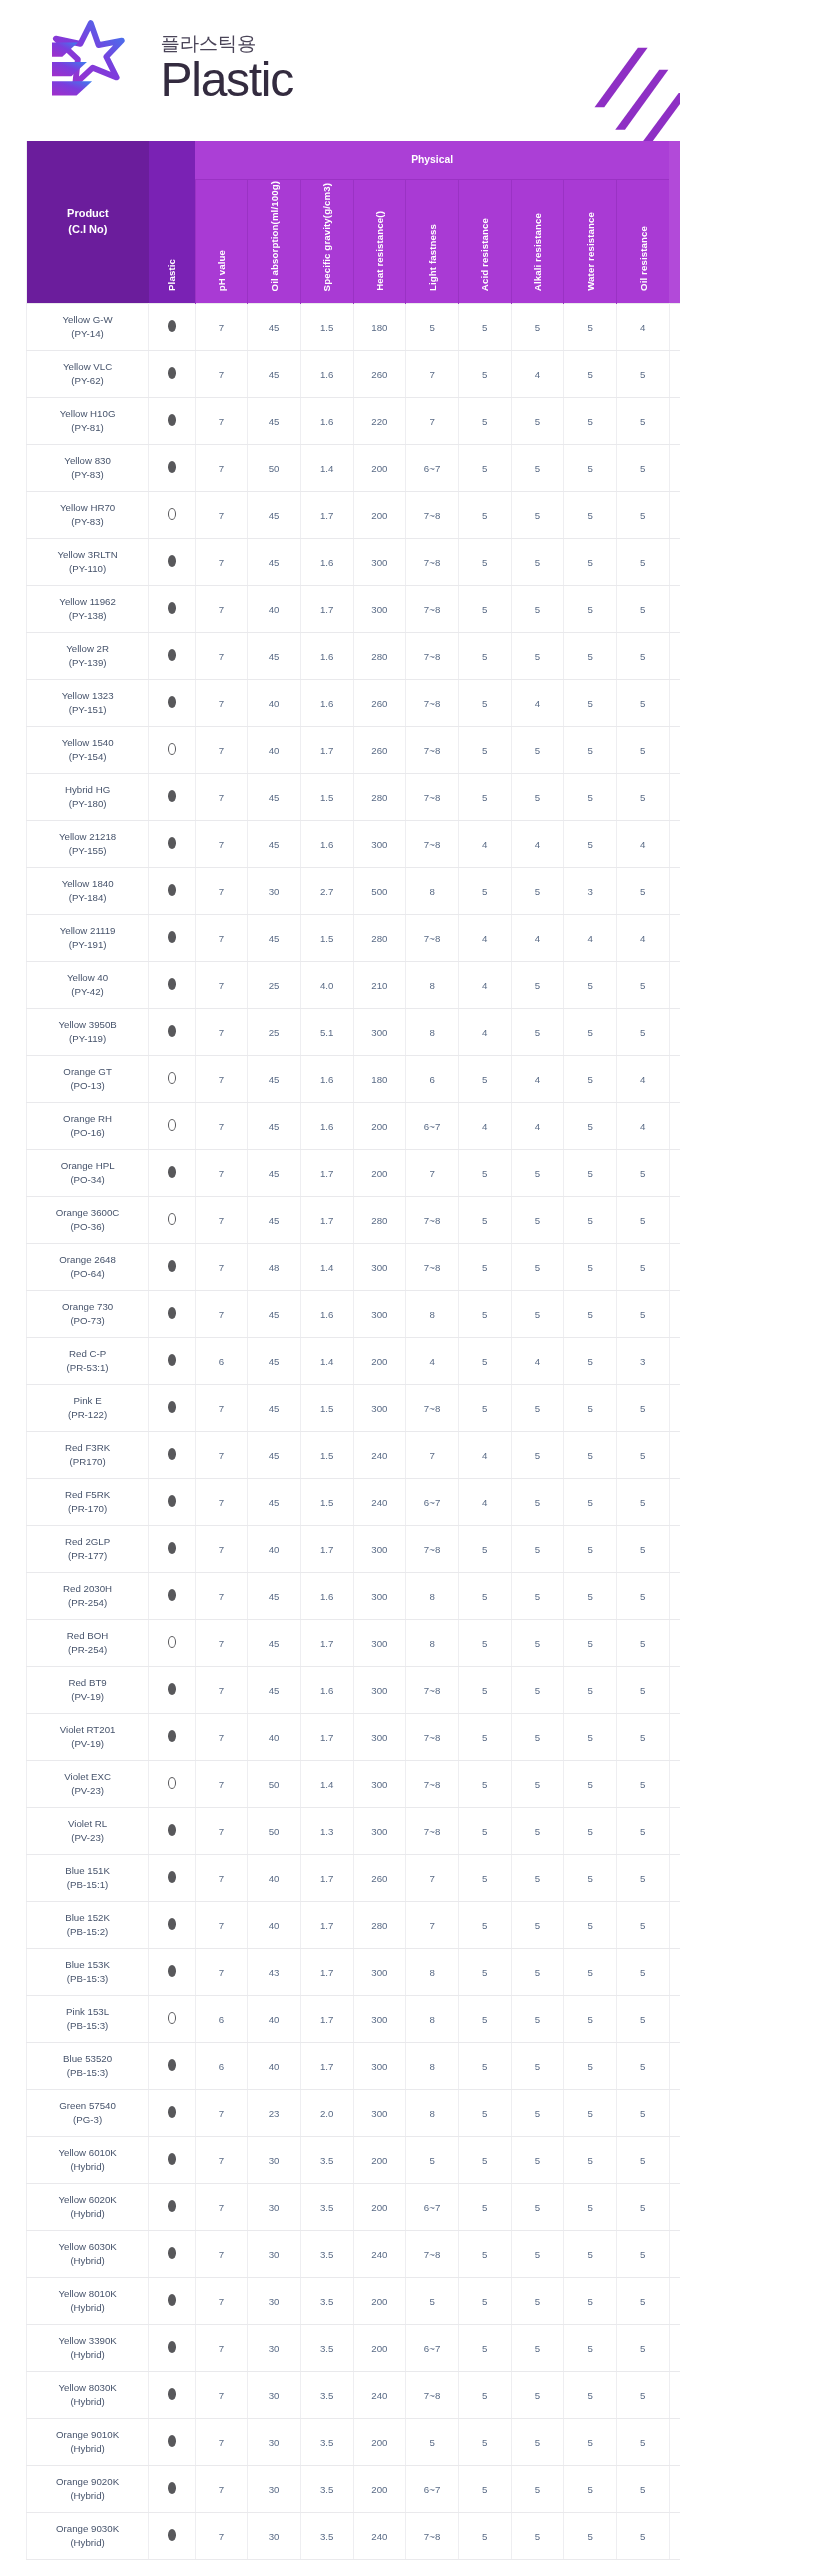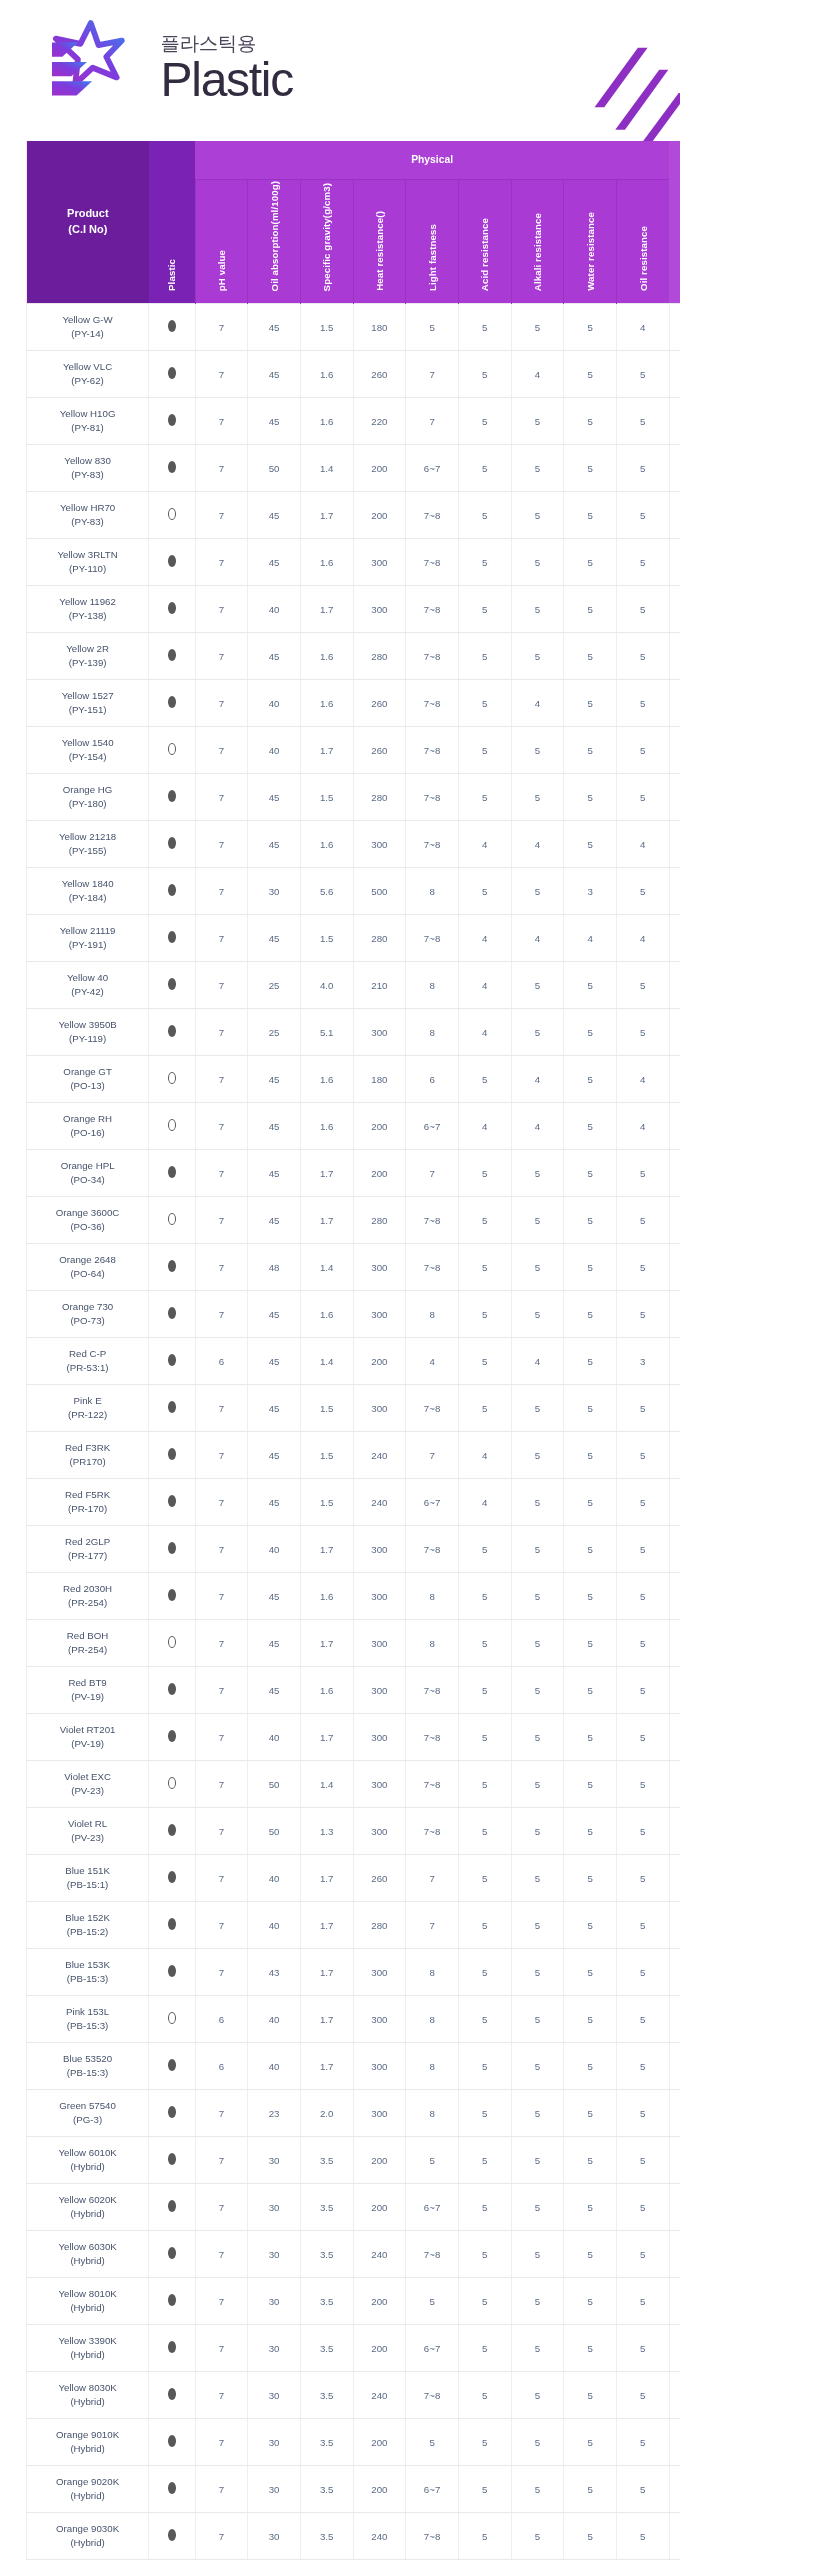--- a/index.html
+++ b/index.html
@@ -378,21 +378,21 @@
                 <div style="background: rgb(243, 144, 31);"></div>
                 <div style="background: rgb(180, 102, 28);"></div>
               </div>
             </td>
             <td class="cell">
               <div class="sw-tint" style="background: rgb(251, 195, 19);"></div>
             </td>
           </tr>
           <tr>
             <td class="c-product">
-              <span class="pname">Yellow 1527</span>
+              <span class="pname">Yellow 1323</span>
               <span class="pci">(PY-151)</span>
             </td>
             <td class="cell"><span class="dot-filled"></span></td>
             <td class="cell">7</td>
             <td class="cell">40</td>
             <td class="cell">1.6</td>
             <td class="cell">260</td>
             <td class="cell">7~8</td>
             <td class="cell">5</td>
             <td class="cell">4</td>
@@ -428,21 +428,21 @@
                 <div style="background: rgb(247, 211, 0);"></div>
                 <div style="background: rgb(174, 133, 49);"></div>
               </div>
             </td>
             <td class="cell">
               <div class="sw-tint" style="background: rgb(251, 222, 0);"></div>
             </td>
           </tr>
           <tr>
             <td class="c-product">
-              <span class="pname">Orange HG</span>
+              <span class="pname">Hybrid HG</span>
               <span class="pci">(PY-180)</span>
             </td>
             <td class="cell"><span class="dot-filled"></span></td>
             <td class="cell">7</td>
             <td class="cell">45</td>
             <td class="cell">1.5</td>
             <td class="cell">280</td>
             <td class="cell">7~8</td>
             <td class="cell">5</td>
             <td class="cell">5</td>
@@ -484,21 +484,21 @@
             </td>
           </tr>
           <tr>
             <td class="c-product">
               <span class="pname">Yellow 1840</span>
               <span class="pci">(PY-184)</span>
             </td>
             <td class="cell"><span class="dot-filled"></span></td>
             <td class="cell">7</td>
             <td class="cell">30</td>
-            <td class="cell">5.6</td>
+            <td class="cell">2.7</td>
             <td class="cell">500</td>
             <td class="cell">8</td>
             <td class="cell">5</td>
             <td class="cell">5</td>
             <td class="cell">3</td>
             <td class="cell">5</td>
             <td class="cell">
               <div class="sw-full">
                 <div style="background: rgb(245, 229, 0);"></div>
                 <div style="background: rgb(191, 210, 44);"></div>

